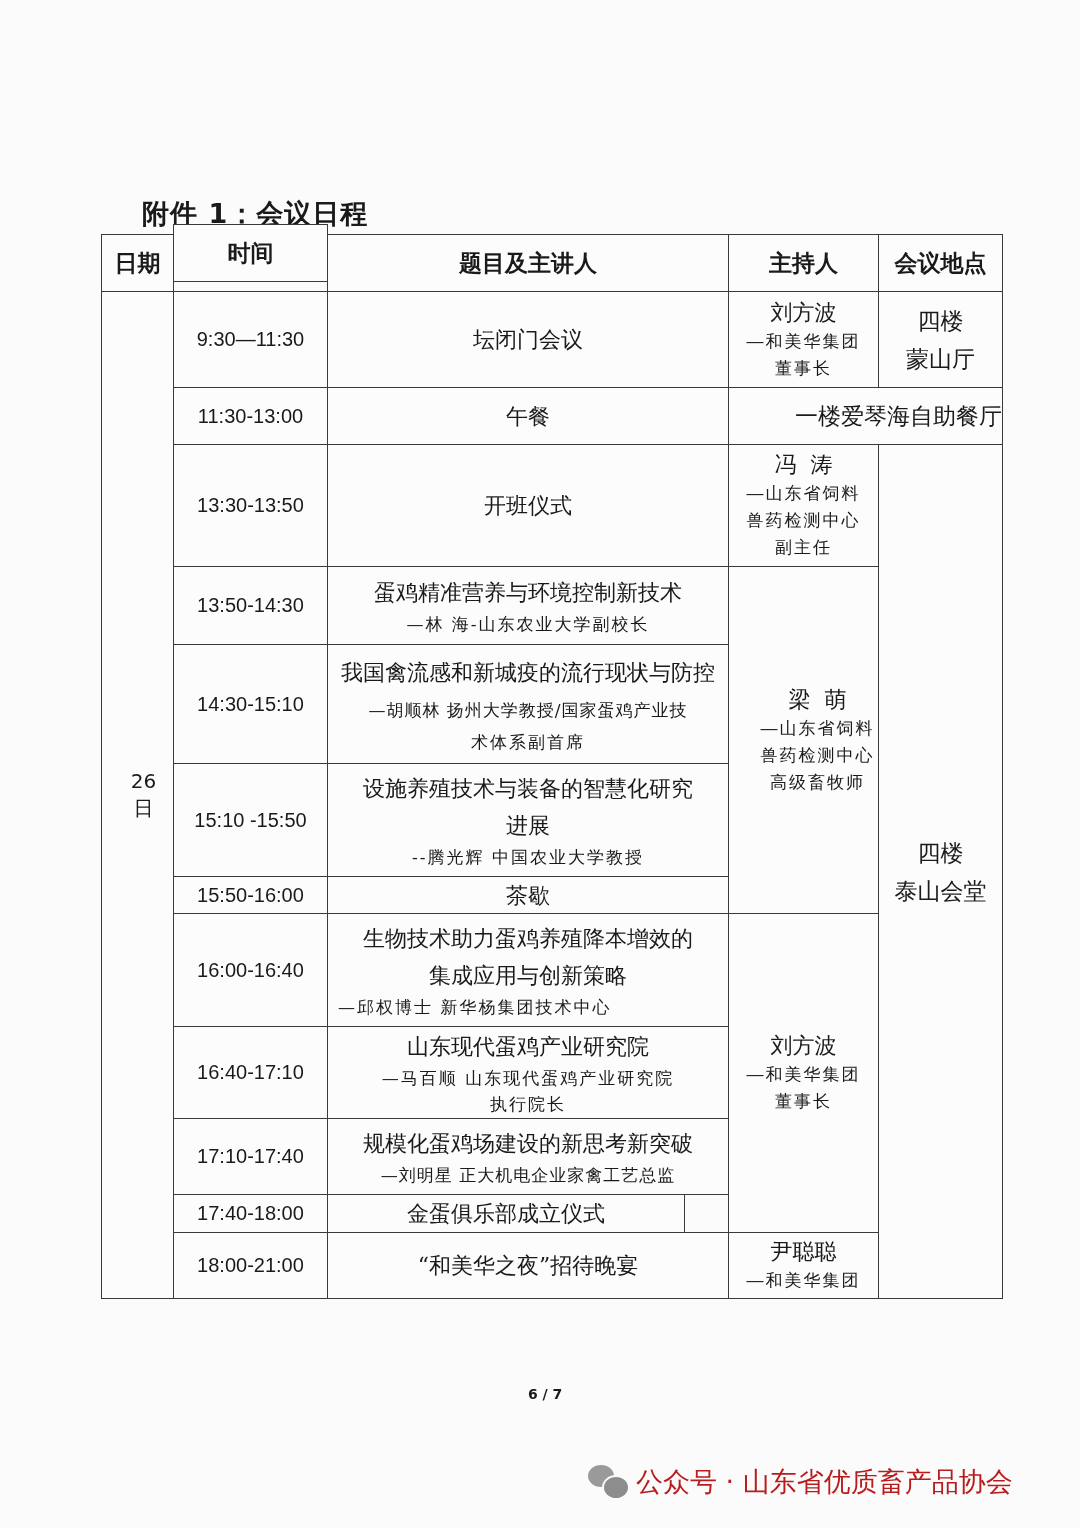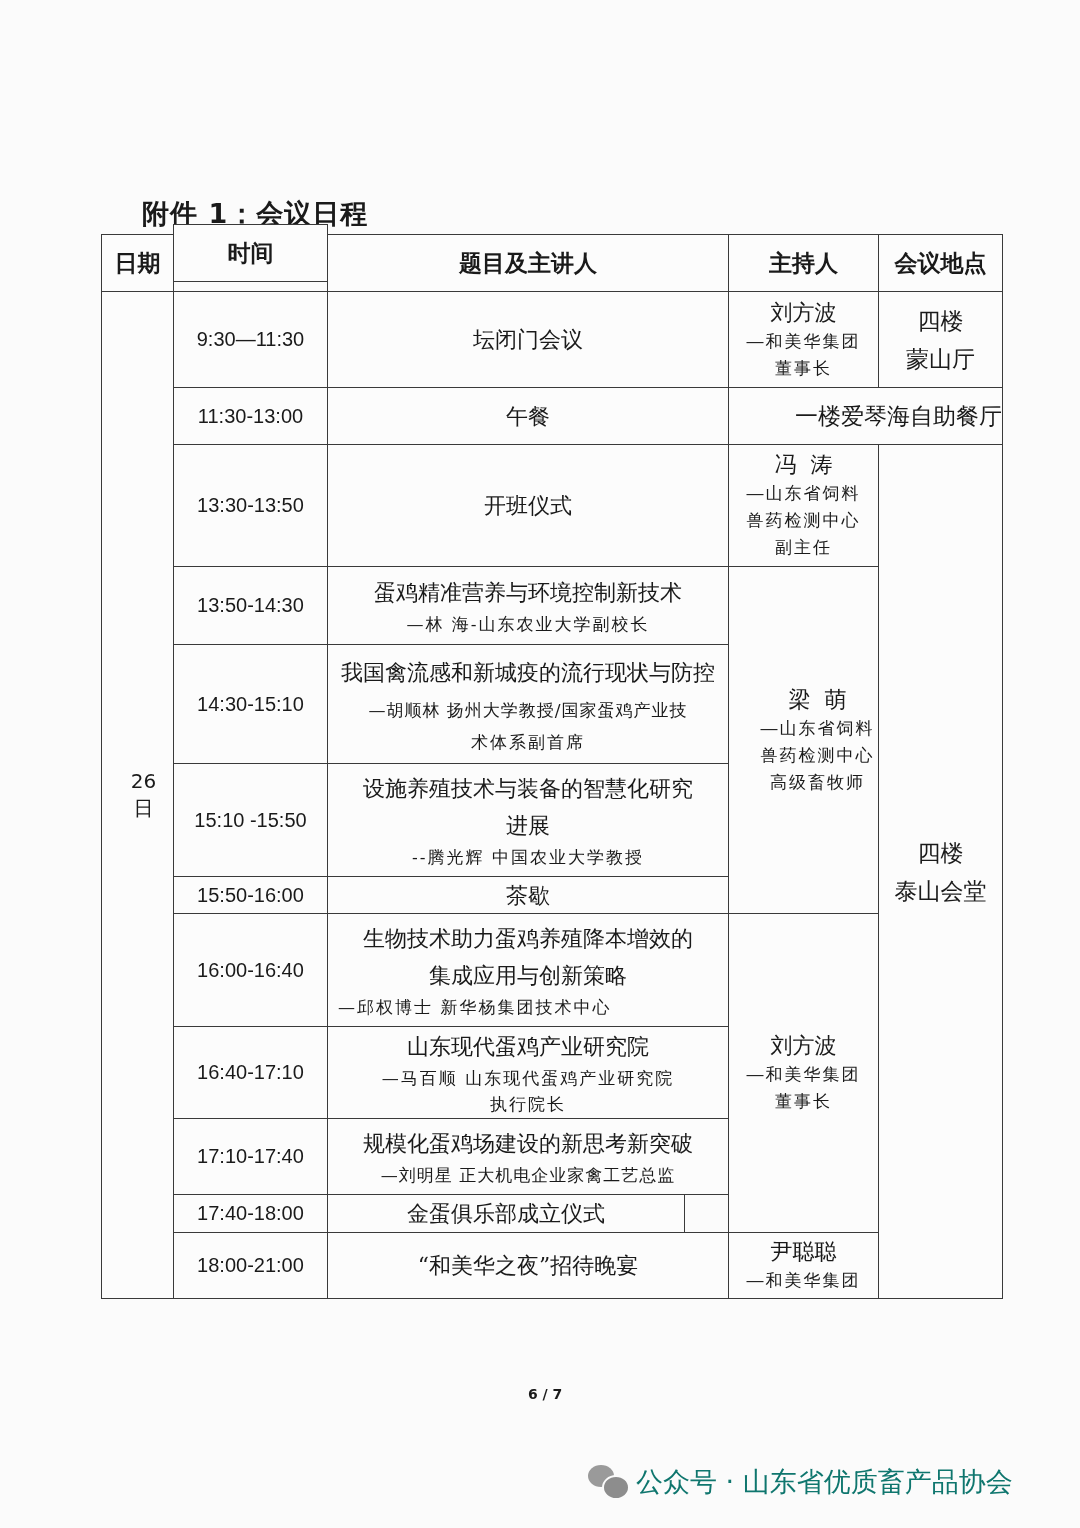--- a/index.html
+++ b/index.html
@@ -11,21 +11,21 @@
   .hdr { font-size:23px; font-weight:bold; }
   .time { font-size:20px; font-family:"Liberation Sans","DejaVu Sans",sans-serif; }
   .topic { font-size:22px; line-height:37px; font-family:"DejaVu Serif","Liberation Serif",serif; }
   .spk { font-size:17px; line-height:26px; letter-spacing:2px; font-family:"DejaVu Serif","Liberation Serif",serif; }
   .host-name { font-size:22px; line-height:30px; font-family:"DejaVu Serif","Liberation Serif",serif; }
   .host-sub { font-size:17px; line-height:27px; letter-spacing:2px; font-family:Liberation Sans, sans-serif; }
   .venue { font-size:23px; line-height:38px; font-family:"DejaVu Serif","Liberation Serif",serif; }
   .date { font-size:20px; line-height:27px;padding-left:12px; }
   .page-num { position:absolute; left:528px; top:1386px; font-size:14px; font-weight:bold; }
   .watermark { position:absolute; left:588px; top:1464px; display:flex; align-items:center; gap:8px;
-               font-size:27px; color:#0f766e; }
+               font-size:27px; color:#b91c1c; }
   .wm-icon { position:relative; width:40px; height:34px; }
   .b1 { position:absolute; left:0; top:0; width:26px; height:22px; border-radius:50%; background:#9a9a9a; }
   .b2 { position:absolute; left:14px; top:10px; width:24px; height:21px; border-radius:50%; background:#8d8d8d; border:2px solid #fbfbfb; }
 </style>
 </head>
 <body>
 
 <div class="title">附件 1：会议日程</div>
 
 <div>

